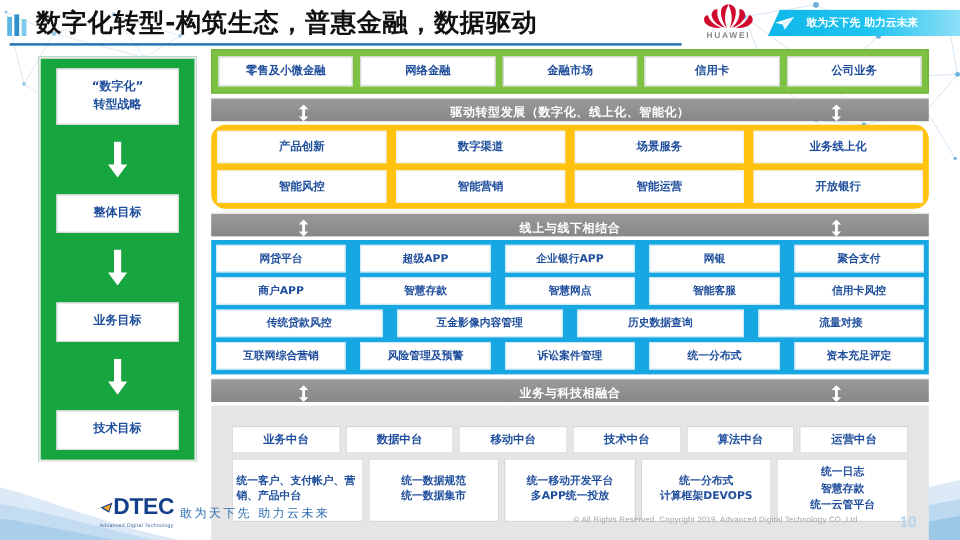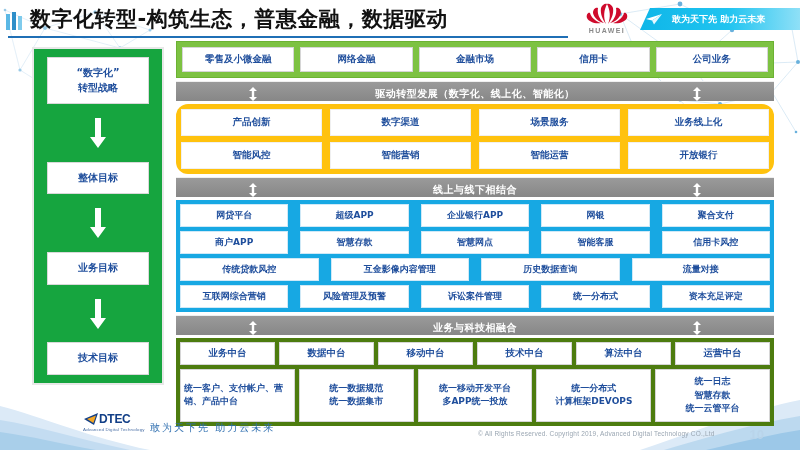--- a/index.html
+++ b/index.html
@@ -116,39 +116,39 @@
   #band-drive .row + .row { margin-top:6px;justify-content:center; }
   #band-drive .cell { border:1px solid #f0f0f0; padding:6px 1px; }
 
   
   #band-online { background:#17a8e3; padding:4px; }
   #band-online .row { display:flex; gap:12px; }
   #band-online .row + .row { margin-top:4px; }
   #band-online .cell { border:1px solid #cfe9f7; padding:4px 1px; font-size:9px; }
 
   
-  #band-platform { background:#4d7c0f; padding:4px; }
+  #band-platform { background:#e5e5e5; padding:17px; }
   #band-platform .row { display:flex; gap:4px; }
   #band-platform .row + .row { margin-top:4px; }
   #band-platform .cell { padding:4px 1px; }
   #band-platform .cell.body {
     font-size:9px; font-weight:bold; line-height:1.5;
     padding:5px 3px; text-align:center; white-space:normal;
     min-height:46px; display:flex; align-items:center; justify-content:center;
   }
   #band-platform .cell.body.tiny { font-size:6.5px; line-height:1.55; }
   #band-platform .cell.body.left-align { text-align:left; justify-content:flex-start; }
 
   
   #footer { position:absolute; left:0; bottom:0; width:800px; height:55px; }
   #dtec-logo { position:absolute; left:83px; bottom:12px; width:62px; height:26px; }
   #dtec-logo .dt-row { display:flex; align-items:center; }
   #dtec-logo .dt-mark { width:16px; height:14px; }
   #dtec-logo .dt-name {
-    font-size:12px; font-weight:bold; color:#123f87; letter-spacing:-.3px;
+    font-size:19px; font-weight:bold; color:#123f87; letter-spacing:-.3px;
     font-family:"Liberation Sans",sans-serif;
   }
   #dtec-logo .dt-sub {
     font-size:4.4px; color:#4a6fa5; letter-spacing:.2px; margin-top:1px;
     font-family:"Liberation Sans",sans-serif;
   }
   #footer-slogan {
     position:absolute; left:150px; bottom:15px;
     font-size:10px; color:#2f6fb0; letter-spacing:2px;
     font-family:"DejaVu Sans","Liberation Sans",sans-serif;

